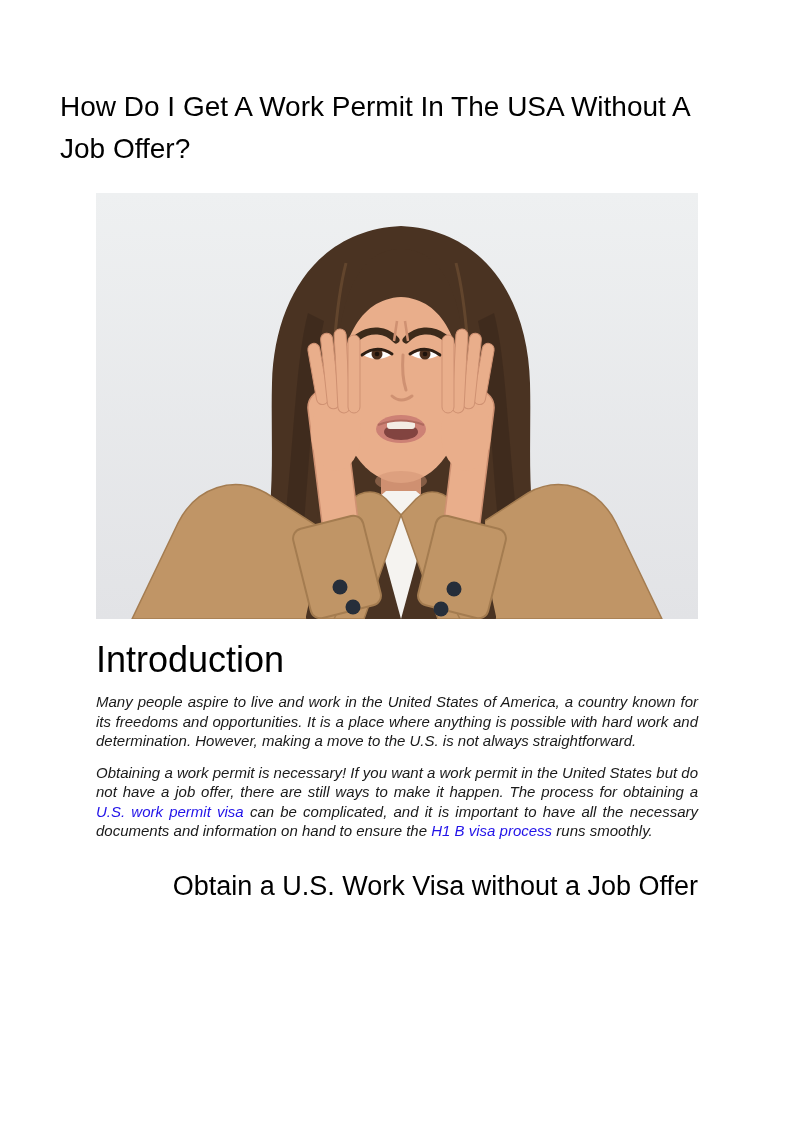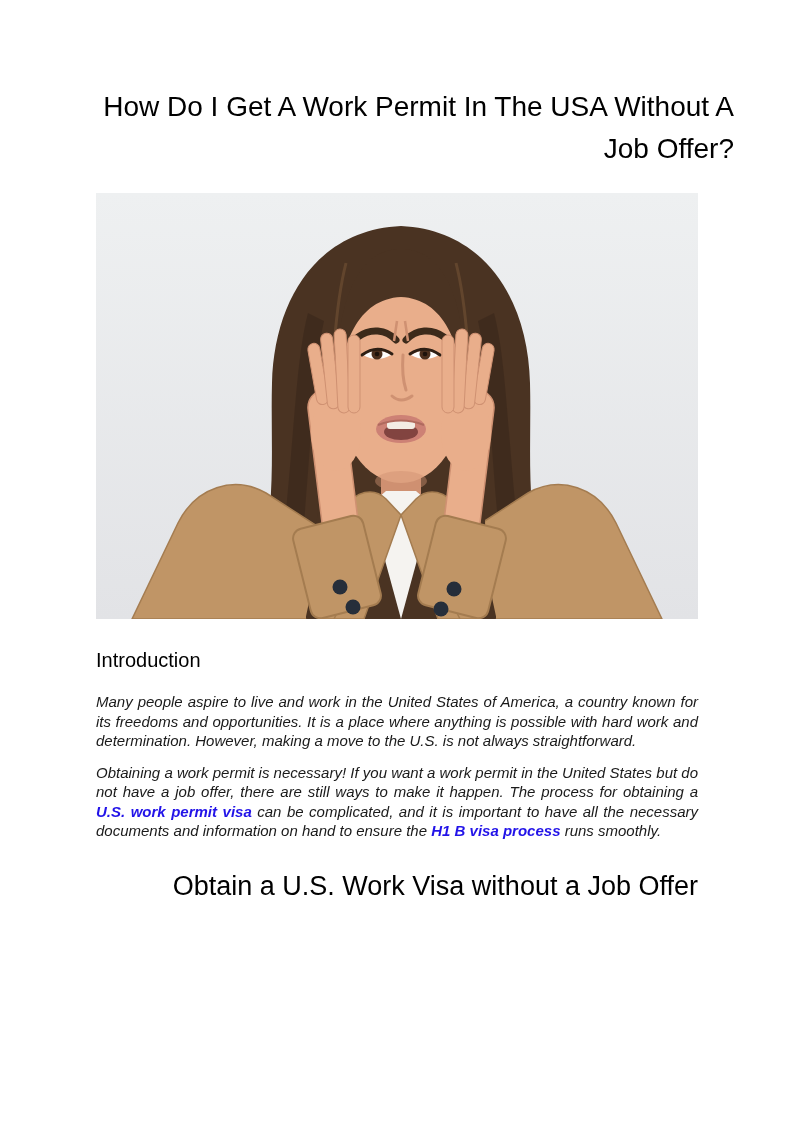--- a/index.html
+++ b/index.html
@@ -6,49 +6,49 @@
   body {
     width:794px; height:1123px; background:#ffffff; overflow:hidden;
     font-family:"Liberation Sans", sans-serif;
   }
   .page { position:relative; width:794px; height:1123px; background:#ffffff; }
 
   .doc-title {
     margin:86px 60px 0 60px;
     font-size:28px; line-height:42px; font-weight:400;
     color:var(--heading-color, #000);
-    text-align:right;
+    text-align:left;
   }
 
   .hero {
     margin:23px 0 0 96px;
     width:602px; height:426px;
     overflow:hidden;
   }
   .hero svg { display:block; width:602px; height:426px; }
 
   .section-heading {
     margin:24px 96px 0 96px;
-    font-size:20px; line-height:34px; font-weight:400;
+    font-size:36px; line-height:34px; font-weight:400;
     color:var(--heading-color, #000);
   }
   .section-heading.second { margin-top:28px; font-size:27px; white-space:nowrap;text-align:right; }
 
   .body-para {
     margin:15px 96px 0 96px;
     font-size:15px; line-height:19.5px;
     font-style:italic;
     color:var(--text-color, #1a1a1a);
     text-align:justify;
   }
   .body-para + .body-para { margin-top:12px; }
 
   a.doc-link {
     color:var(--link-color, #2213e8);
-    font-weight:700; font-style:italic;
+    font-weight:400; font-style:italic;
     text-decoration:none;
     cursor:pointer;
   }
 </style>
 </head>
 <body>
 
 <div class="page">
 
   <h1 class="doc-title">How Do I Get A Work Permit In The USA Without A Job Offer?</h1>

